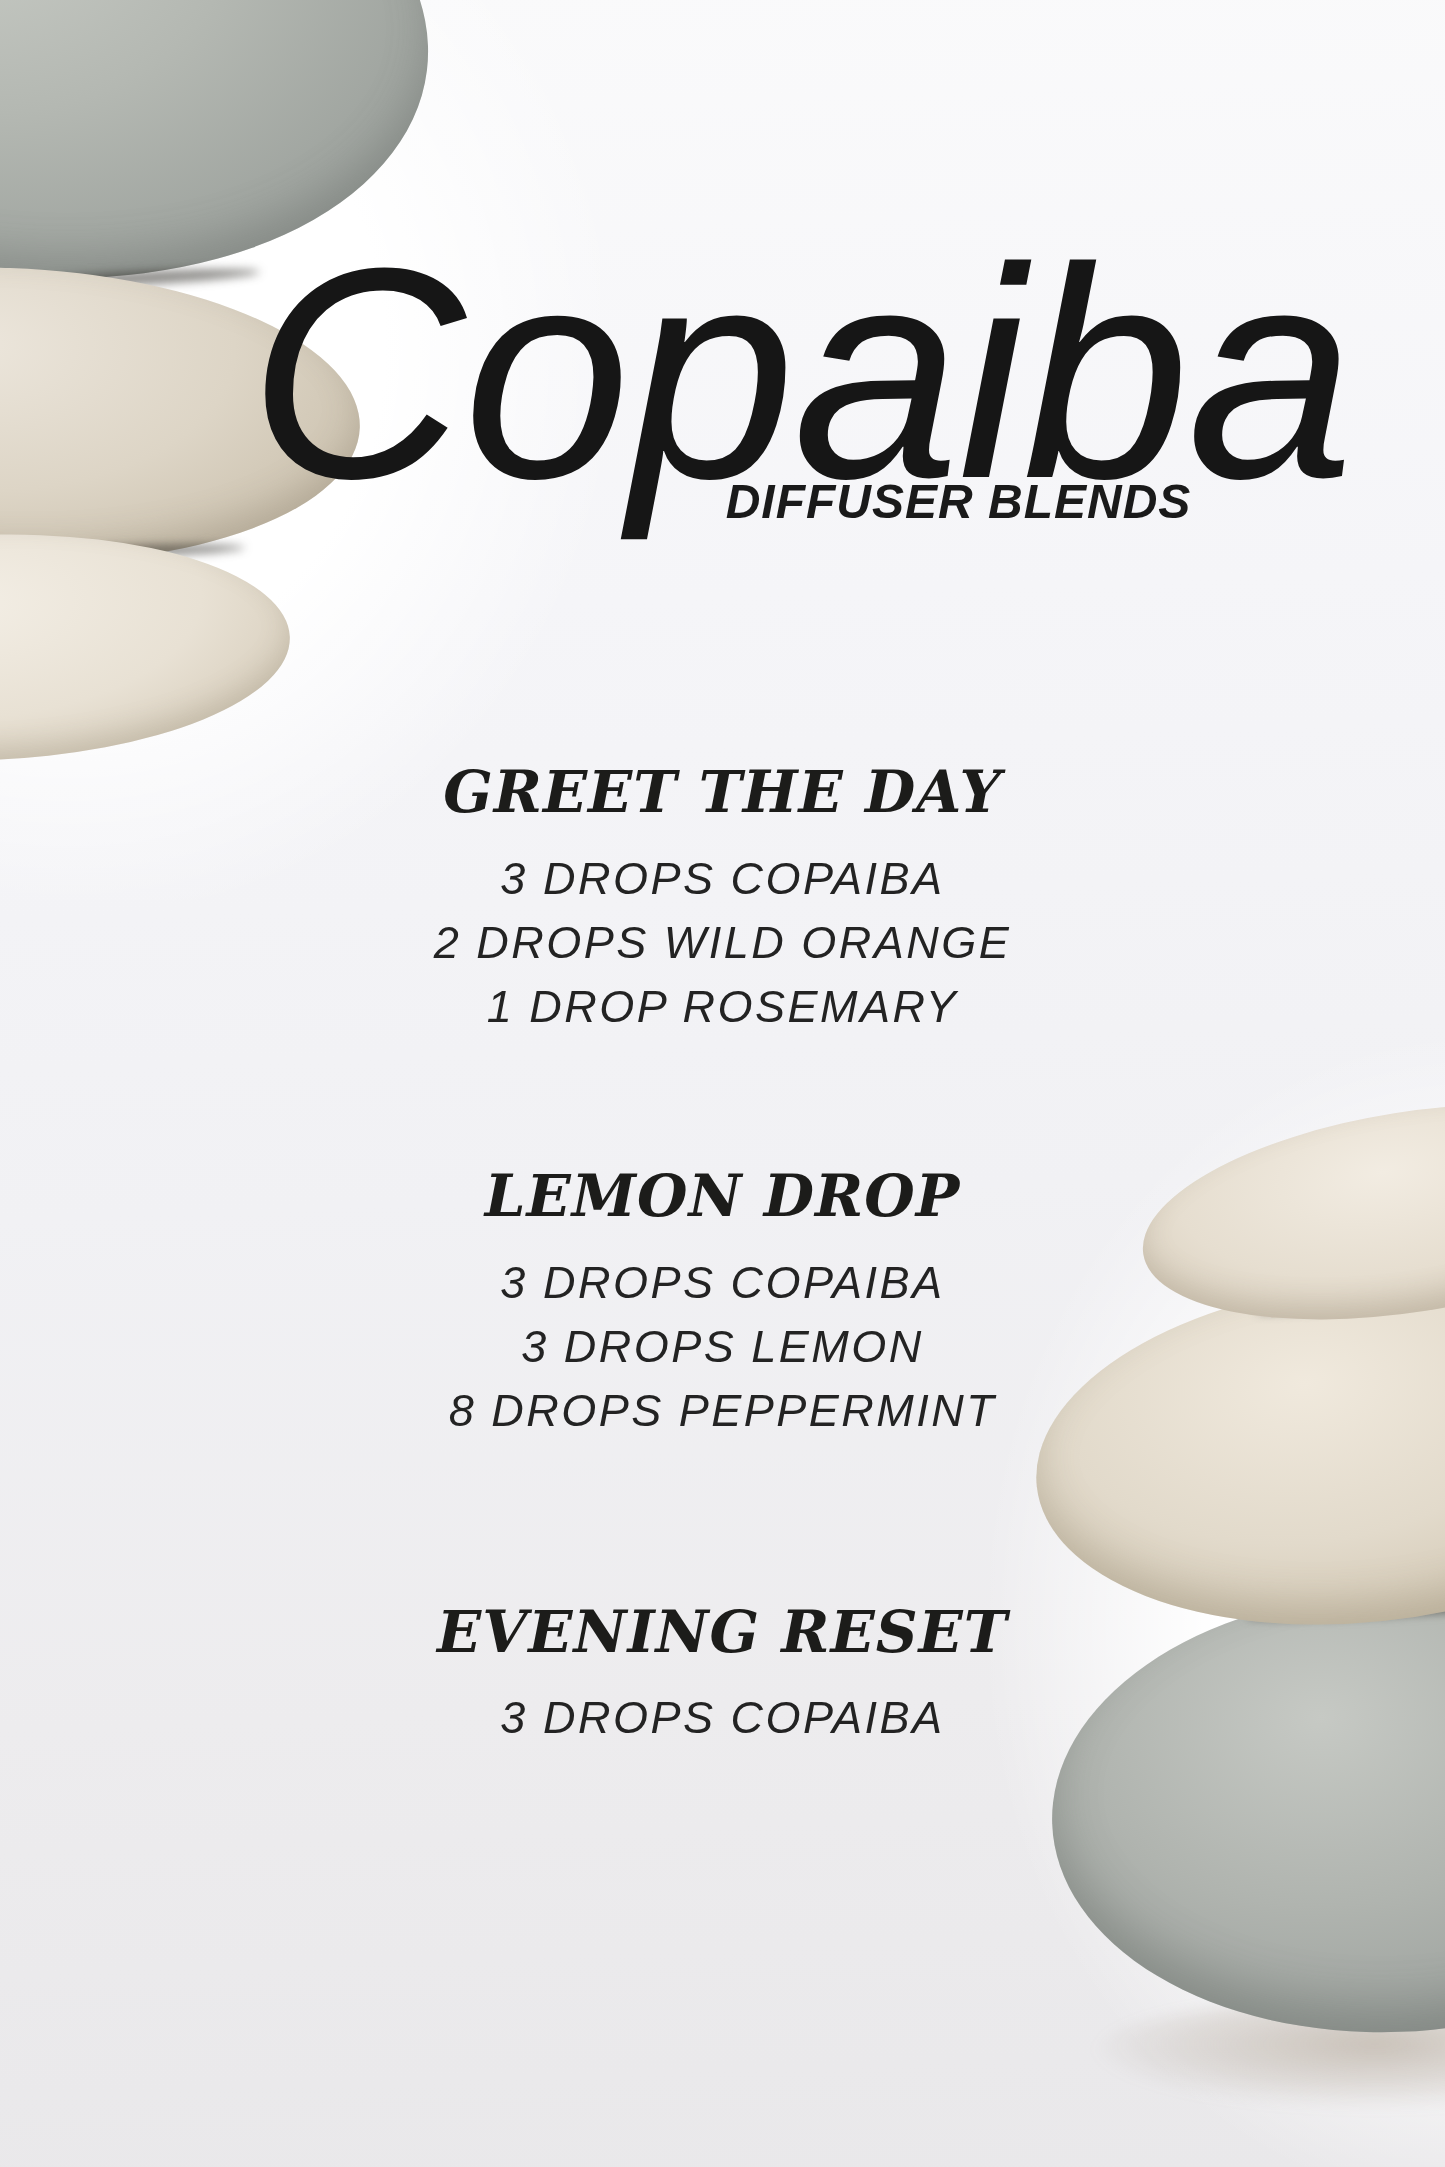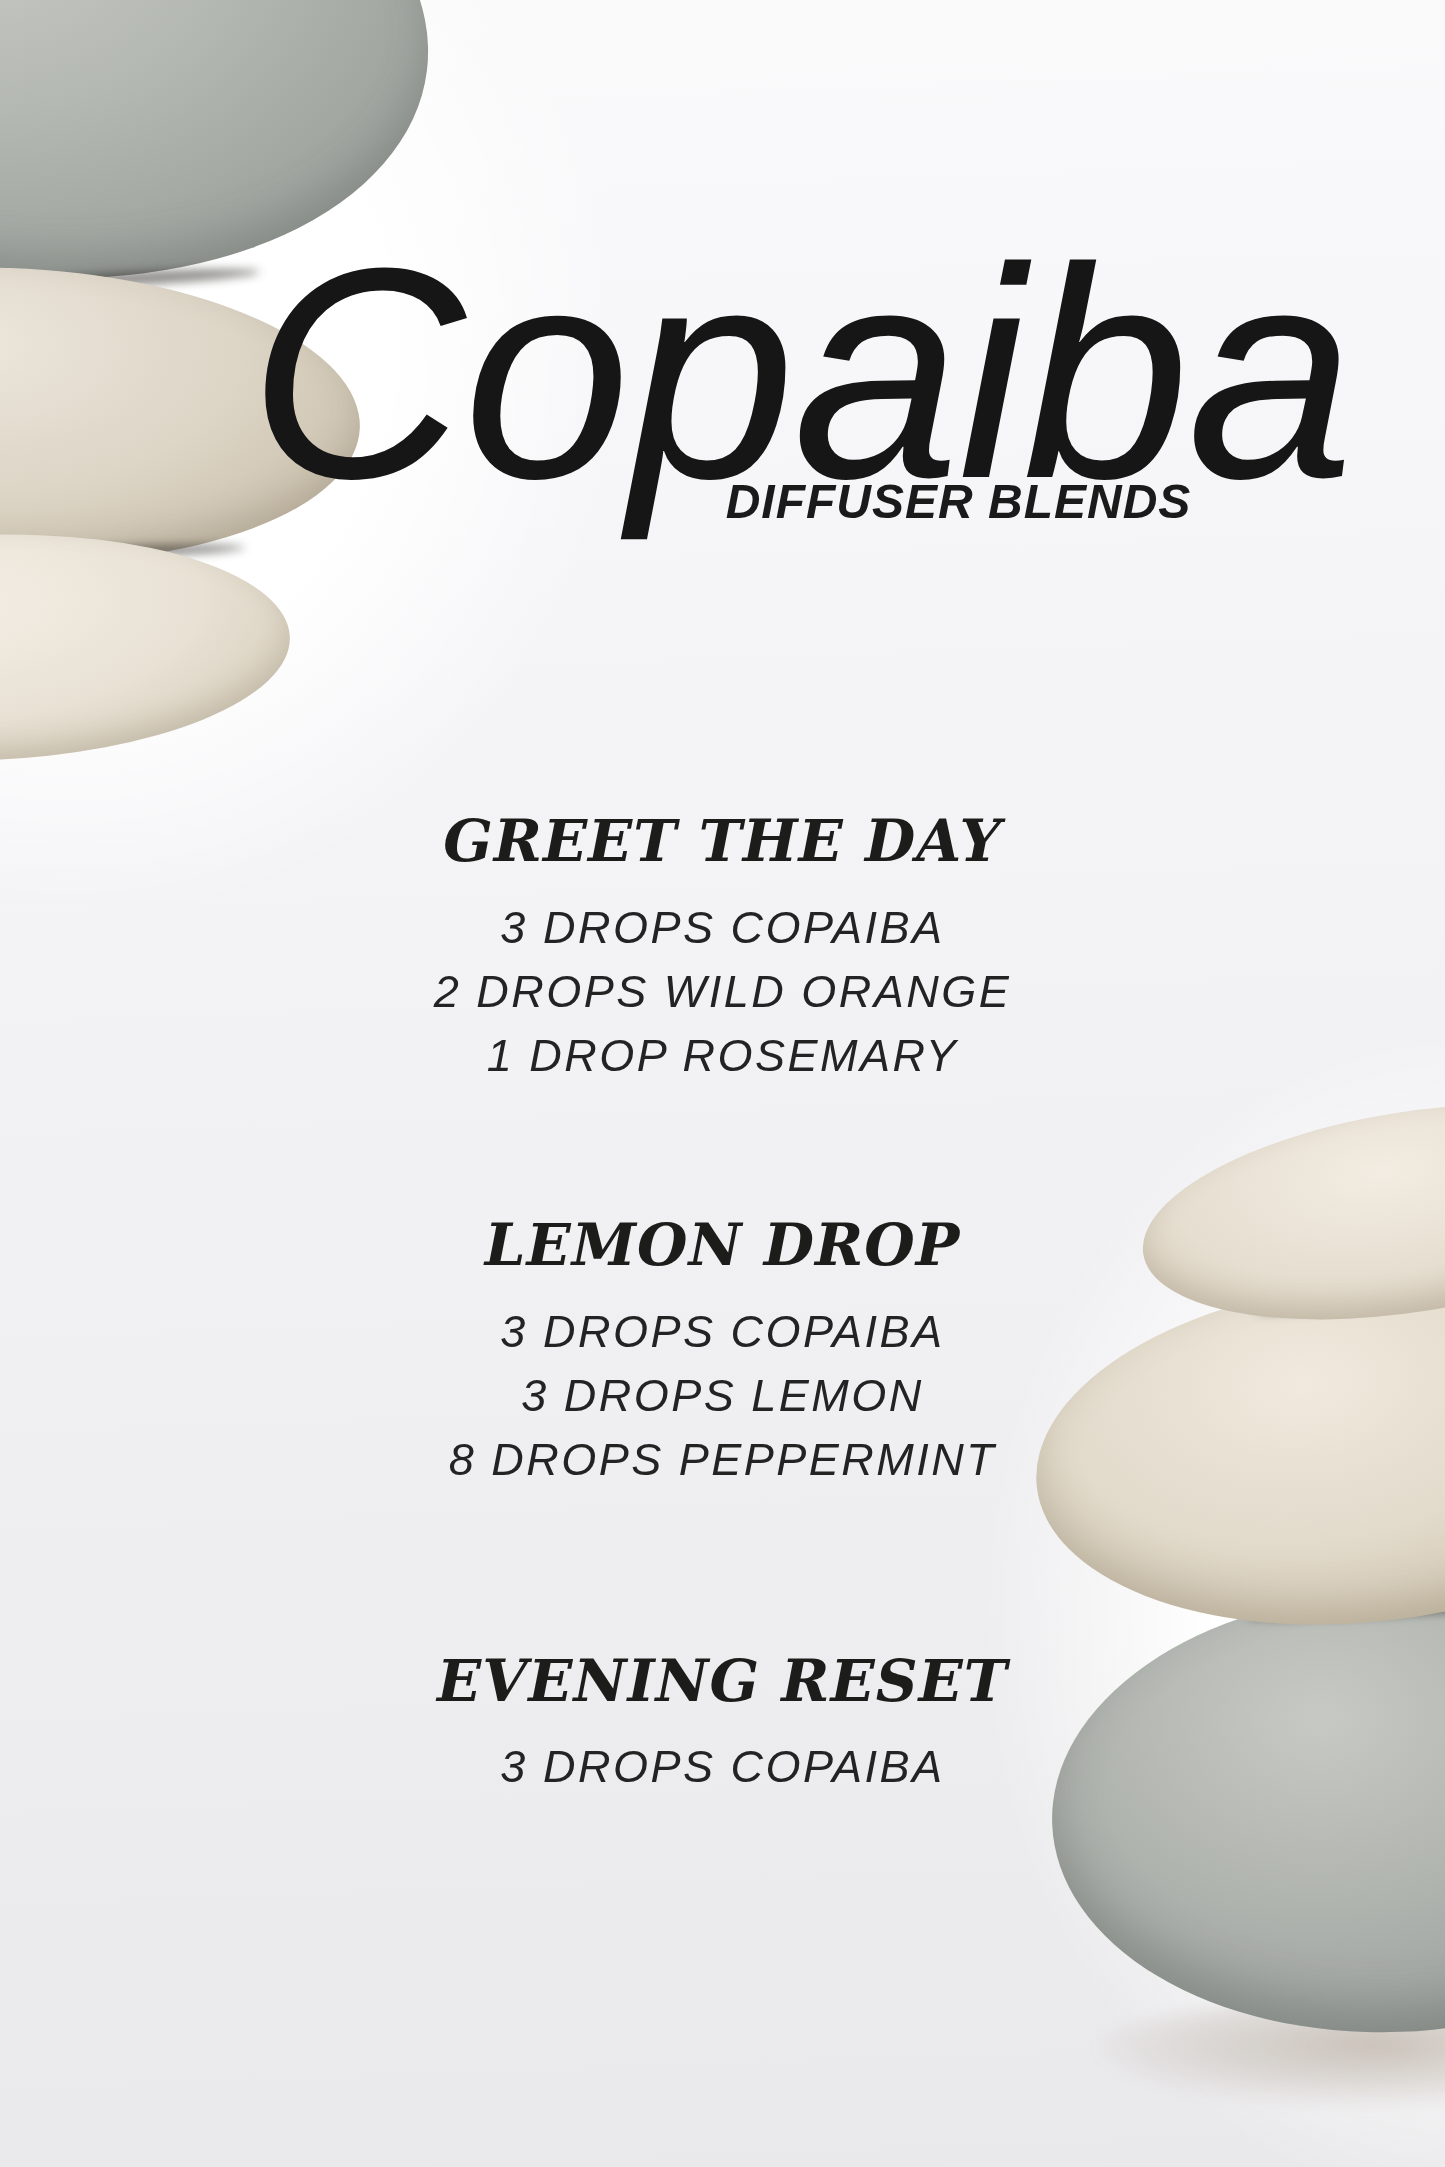--- a/index.html
+++ b/index.html
@@ -110,21 +110,21 @@
     transform: translateX(calc(-50% + 236px));
     font-family: "Liberation Sans", sans-serif;
     font-weight: 700;
     font-size: 48px; line-height: 1;
     letter-spacing: 1px;
     color: #1a1a1a;
     white-space: nowrap;
     text-align: center;
   }
   .blends {
-    position: absolute; top: 810px; left: 0;
+    position: absolute; top: 761px; left: 0;
     width: 100%;
     text-align: center;
   }
   .blend { margin: 0; }
   .blend:nth-of-type(1) { margin-bottom: 126px; }
   .blend:nth-of-type(2) { margin-bottom: 158px; }
   .blend-name {
     margin: 0 0 22px 0;
     font-family: "DejaVu Serif", "Liberation Serif", serif;
     font-weight: 700;

